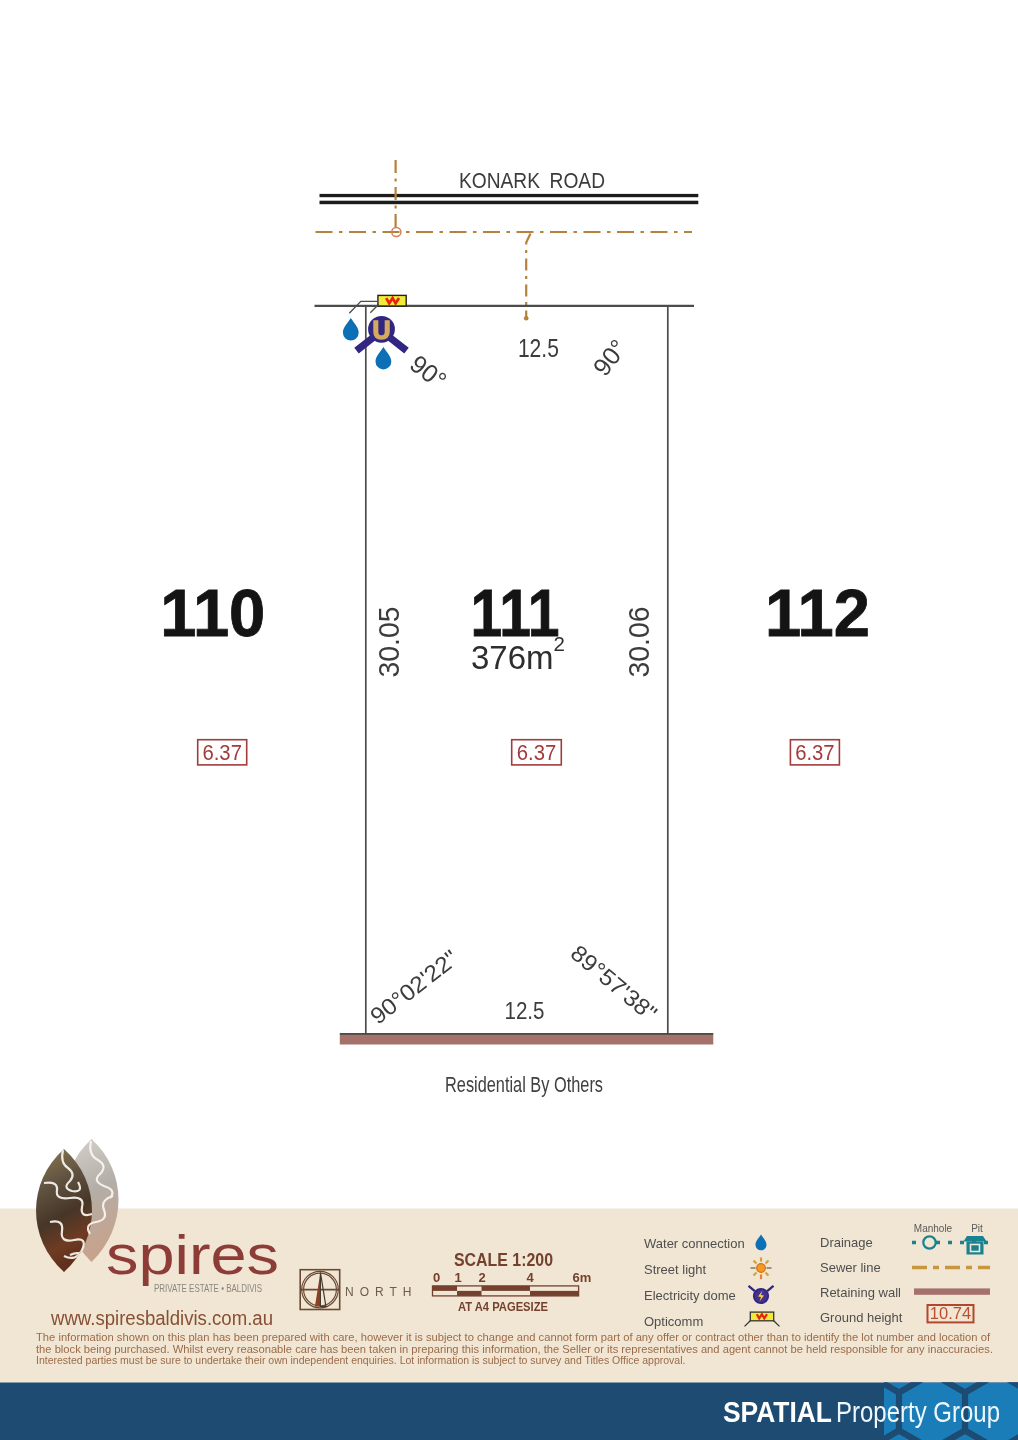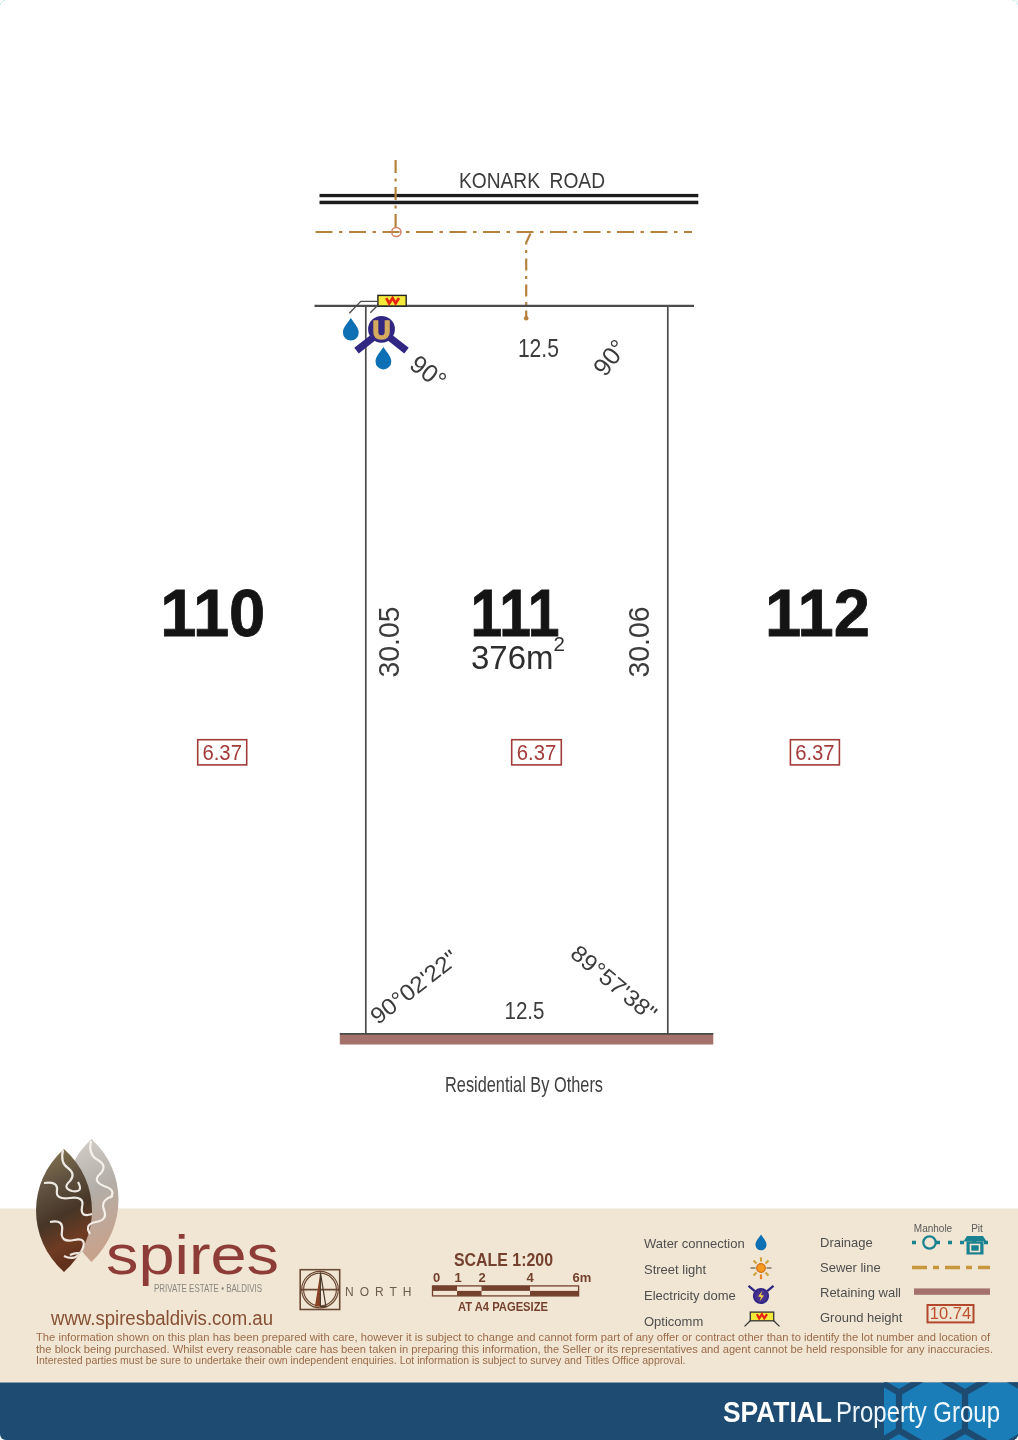--- a/index.html
+++ b/index.html
@@ -1,17 +1,17 @@
 <!DOCTYPE html>
 <html><head>
 <meta charset="utf-8">
 <style>
   html,body{margin:0;padding:0;}
   body{width:1018px;height:1440px;background:#ffffff;font-family:"Liberation Sans",sans-serif;}
-  #page{position:relative;width:1018px;height:1440px;overflow:hidden;background:#14b8a6;border-radius:6px;}
+  #page{position:relative;width:1018px;height:1440px;overflow:hidden;background:#14b8a6;}
   svg{position:absolute;left:0;top:0;}
   text{font-family:"Liberation Sans",sans-serif;}
 </style>
 </head>
 <body>
 <div id="page">
 <svg width="1018" height="1440" viewBox="0 0 1018 1440">
   <defs>
     <path id="drop" d="M0 -11.3 C-3.6 -5.6 -7.9 -1.7 -7.9 3.3 A7.9 7.9 0 0 0 7.9 3.3 C7.9 -1.7 3.6 -5.6 0 -11.3 Z"></path>
     <linearGradient id="leafFront" x1="0" y1="0" x2="0.25" y2="1">

